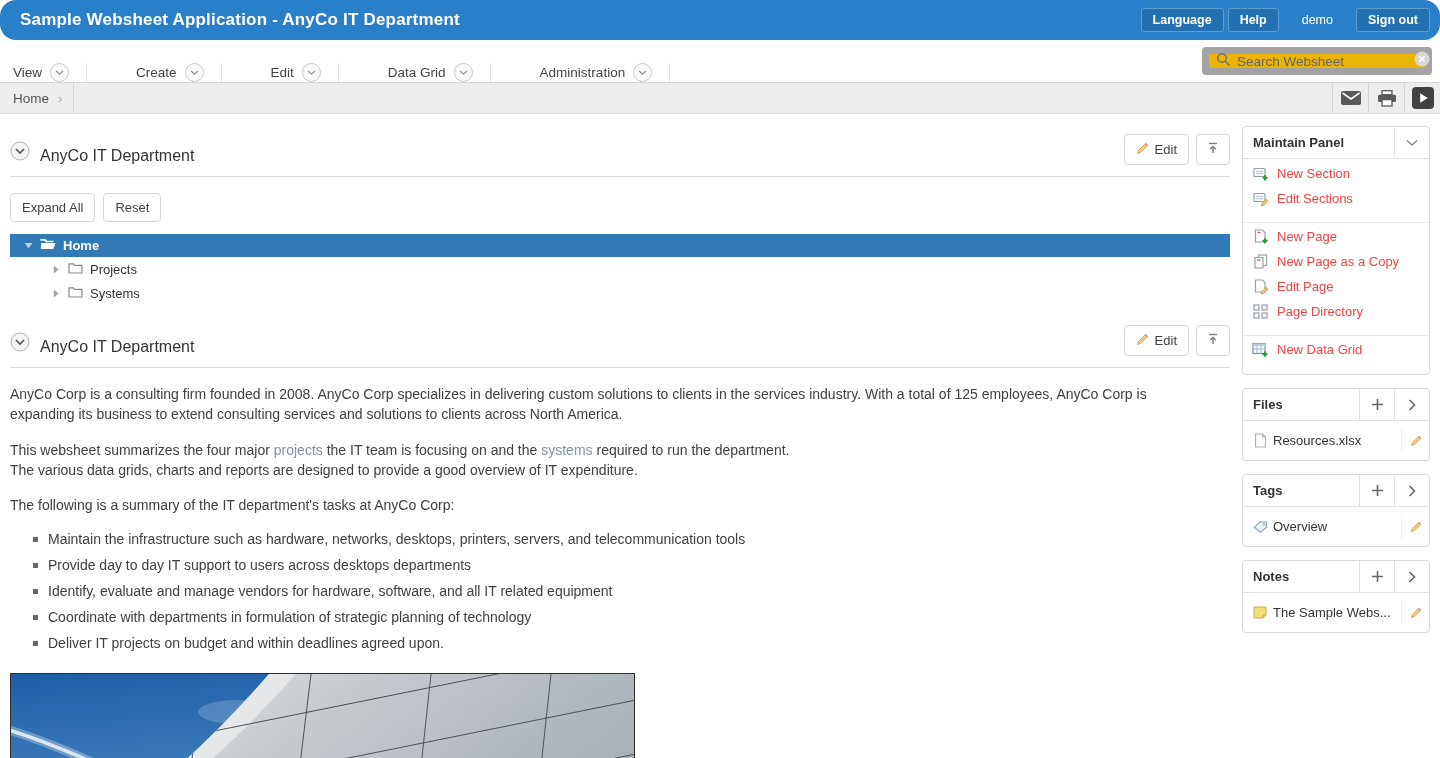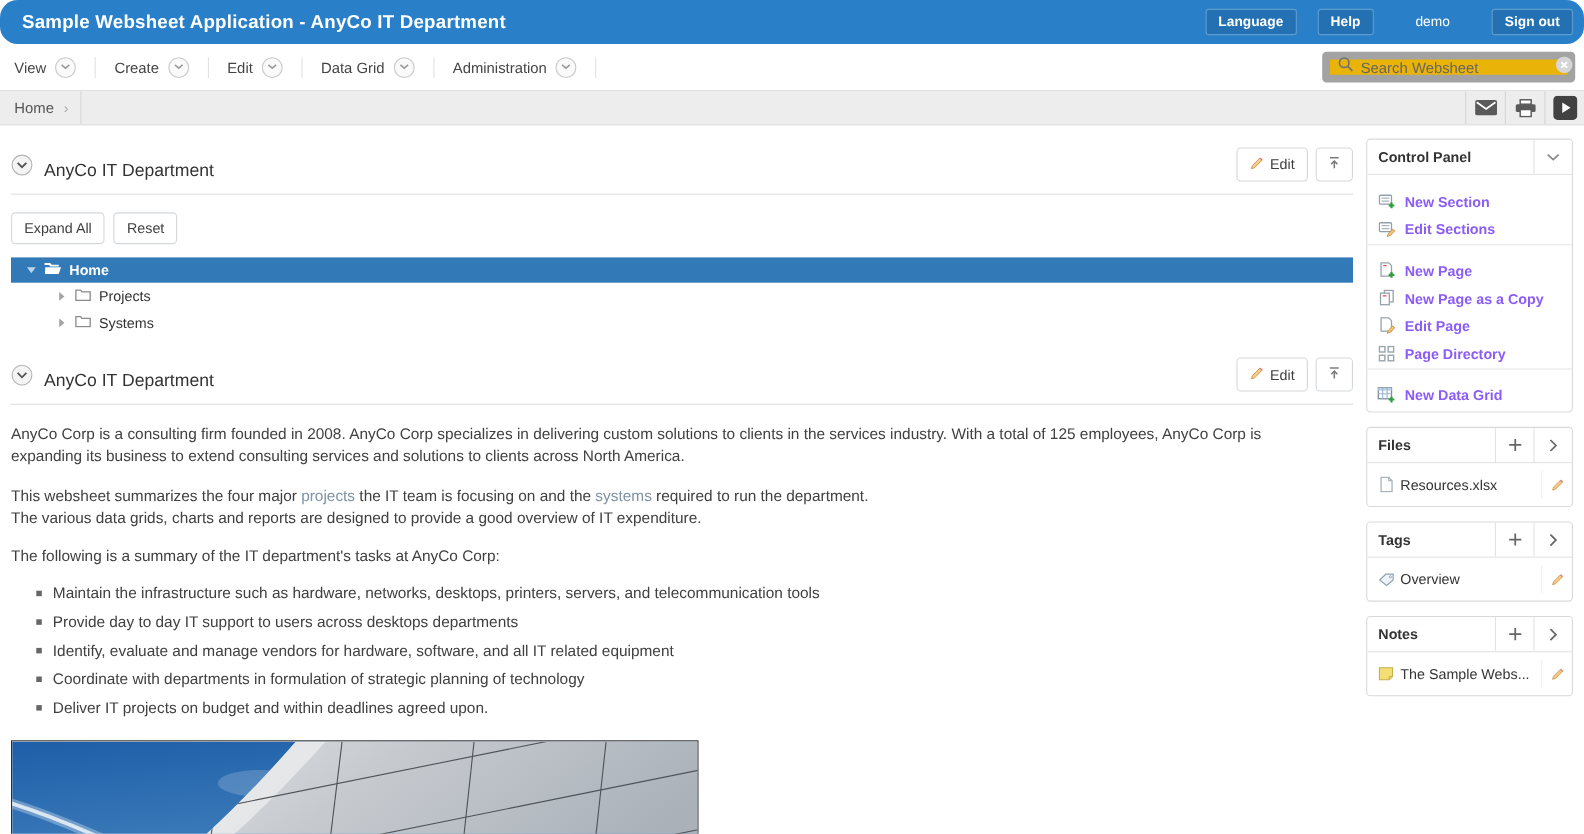--- a/index.html
+++ b/index.html
@@ -2,28 +2,28 @@
 <html><head>
 <meta charset="utf-8">
 <style>
   * { box-sizing: border-box; margin: 0; padding: 0; }
   html,body { width:1440px; height:758px; overflow:hidden; }
   body { font-family:"Liberation Sans", sans-serif; background:#fff; color:#404040; }
 
   
   .app-header { height:40px; background:#2a80c8; display:flex; align-items:center; padding:0 10px 0 20px;border-radius:16px; }
   .app-title { color:#fff; font-size:17px; font-weight:bold; letter-spacing:.2px; }
-  .hdr-right { margin-left:auto; display:flex; align-items:center; gap:19px; }
+  .hdr-right { margin-left:auto; display:flex; align-items:center; gap:4px; }
   .hdr-btn { background:#2371b2; border:1px solid #5d9ccc; border-radius:3px; color:#fff;
              font-size:12.5px; font-weight:600; padding:4px 11px; cursor:pointer; }
   .hdr-btn.signout { font-weight:bold; }
   .hdr-user { color:#fff; font-size:12.5px; margin:0 19px; }
 
   
-  .menubar { height:43px; background:#fff; border-bottom:1px solid #d7d7d7; display:flex; align-items:center; }
+  .menubar { height:43px; background:#fff; border-bottom:1px solid #d7d7d7; display:flex; align-items:flex-end;gap:32px; }
   .menu-item { display:flex; align-items:center; gap:8px; padding:0 17px; border-right:1px solid #e2e2e2;
                font-size:13.5px; color:#444; cursor:pointer; }
   .menu-item:first-child { padding-left:13px; }
   .chev-circle { width:19px; height:19px; border-radius:50%; border:1px solid #c9c9c9; background:#fafafa;
                  display:flex; align-items:center; justify-content:center; flex:none; }
   .search-wrap { margin-left:auto; align-self:center; margin-right:8px; width:230px; height:28px;
                  border:7px solid #a3a3a3; border-radius:4px; background:#eab308; display:flex; align-items:center; padding:0 7px; }
   .search-wrap input { border:none; outline:none; flex:1; font-size:13.5px; color:#555; margin-left:6px;
                        font-family:"Liberation Sans", sans-serif; background:transparent; }
   .search-wrap input::placeholder { color:#666; opacity:1; }
@@ -68,21 +68,21 @@
 
   .photo { width:625px; height:148px; border:1px solid #2e2e2e; overflow:hidden; margin-top:4px; }
 
   
   .panel { border:1px solid #d9d9d9; border-radius:4px; background:#fff; margin-bottom:13px; overflow:hidden; }
   .panel-header { display:flex; align-items:stretch; height:32px; border-bottom:1px solid #e3e3e3; }
   .panel-title { flex:1; display:flex; align-items:center; padding-left:10px; font-weight:bold; font-size:13px; color:#333; }
   .ph-btn { width:35px; flex:none; display:flex; align-items:center; justify-content:center;
             border-left:1px solid #e3e3e3; cursor:pointer; }
   .panel-body { padding:7px 0; }
-  .cp-item { display:flex; align-items:flex-end; gap:8px; height:25px; padding-left:9px; font-size:13px; color:#8b5cf6; cursor:pointer;font-weight:bold; }
+  .cp-item { display:flex; align-items:flex-start; gap:8px; height:25px; padding-left:9px; font-size:13px; color:#ef4444; cursor:pointer; }
   .cp-item .ico { width:17px; display:flex; justify-content:center; flex:none; }
   .cp-divider { border-top:1px solid #e8e8e8; margin:6px 0; }
   .item-row { display:flex; align-items:center; gap:5px; height:25px; padding-left:9px; font-size:13px; color:#333; cursor:pointer; }
   .item-row .ico { width:16px; display:flex; justify-content:center; flex:none; }
   .item-row .lbl { flex:1; white-space:nowrap; overflow:hidden; text-overflow:ellipsis; }
   .row-edit { width:28px; align-self:stretch; flex:none; display:flex; align-items:center; justify-content:center;
               border-left:1px solid #efefef; cursor:pointer; }
 </style>
 </head>
 <body>
@@ -345,21 +345,21 @@
           <line x1="0" y1="260" x2="625" y2="134"></line>
         </g>
       </svg>
     </div>
   </div>
 
   <div class="sidebar">
 
     <div class="panel">
       <div class="panel-header">
-        <span class="panel-title">Control Panel</span>
+        <span class="panel-title">Maintain Panel</span>
         <span class="ph-btn">
           <svg width="12" height="8" viewBox="0 0 12 8">
               <path d="M1 1.5l5 4.6 5-4.6" fill="none" stroke="#888" stroke-width="1.5"></path>
             </svg>
         </span>
       </div>
       <div class="panel-body">
         <div class="cp-item">
           <span class="ico">
             <svg width="16" height="16" viewBox="0 0 16 16">

